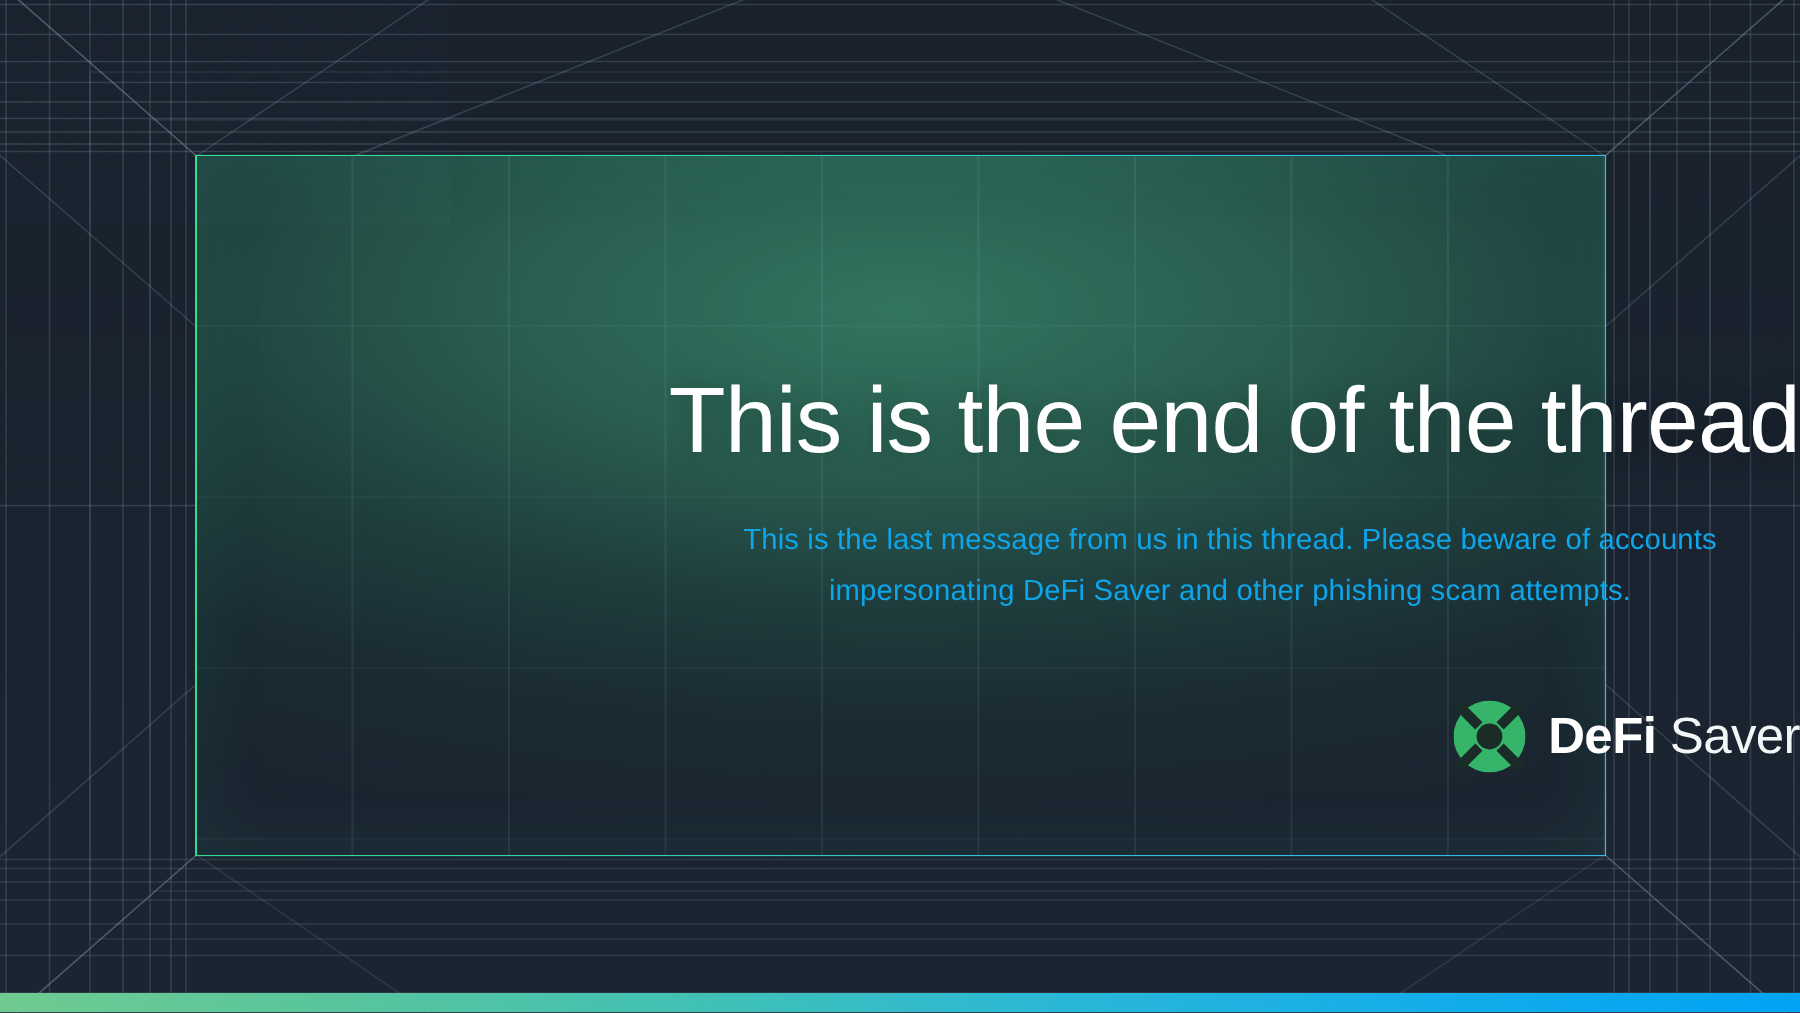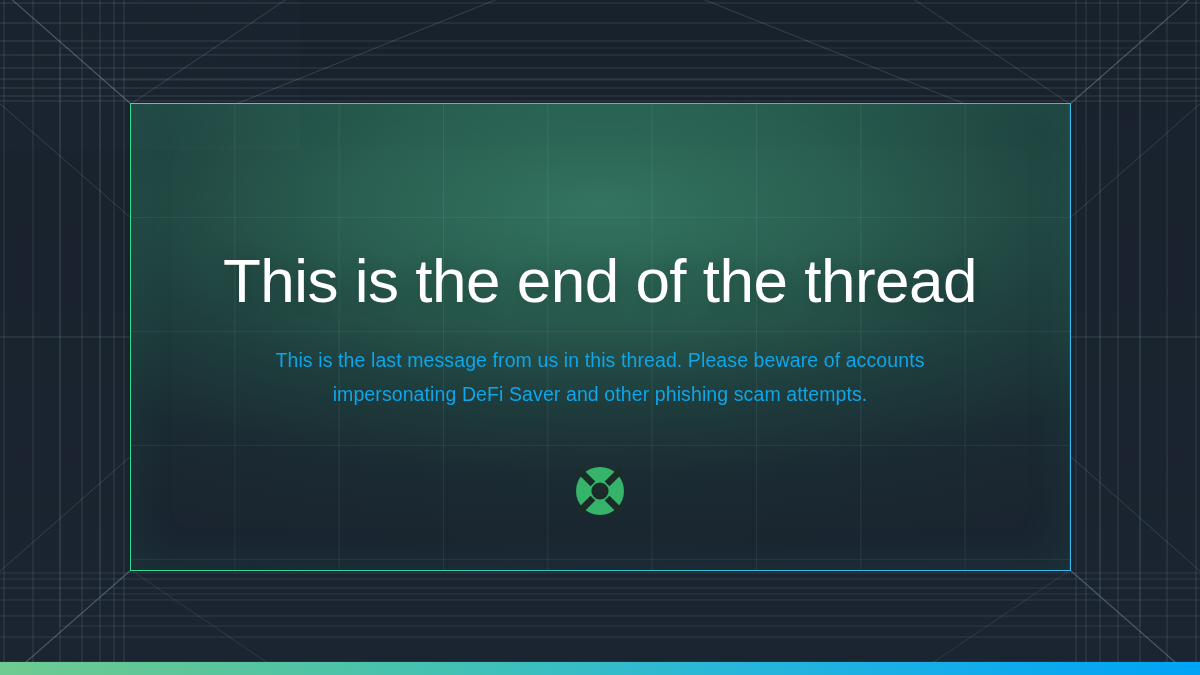--- a/index.html
+++ b/index.html
@@ -78,21 +78,21 @@
     opacity:0.30;
     pointer-events:none;
     mix-blend-mode:overlay;
   }
 
   
   .content{
     position:absolute;
     left:0; top:0; width:1200px; height:675px;
     display:flex; flex-direction:column;
-    align-items:center; justify-content:flex-start;
+    align-items:flex-end; justify-content:flex-start;
     padding-top:248px;
   }
 
   .headline{
     font-family:"Liberation Sans", sans-serif;
     font-size:62px;
     font-weight:400;
     letter-spacing:-0.5px;
     color:#ffffff;
     line-height:1.08;
@@ -263,17 +263,21 @@
 
         <g fill="#1b2b27">
           <rect x="20.6" y="-6" width="6.8" height="20" transform="rotate(45 24 24)"></rect>
           <rect x="20.6" y="34" width="6.8" height="20" transform="rotate(45 24 24)"></rect>
           <rect x="-6" y="20.6" width="20" height="6.8" transform="rotate(45 24 24)"></rect>
           <rect x="34" y="20.6" width="20" height="6.8" transform="rotate(45 24 24)"></rect>
         </g>
 
         <circle cx="24" cy="24" r="8.6" fill="#1b2b27"></circle>
       </svg>
+      <div class="logo-word">
+        <span class="b">DeFi</span>
+        <span class="l">Saver</span>
+      </div>
     </div>
   </div>
 
   <div class="bottom-bar"></div>
 </div>
 
 </body></html>

